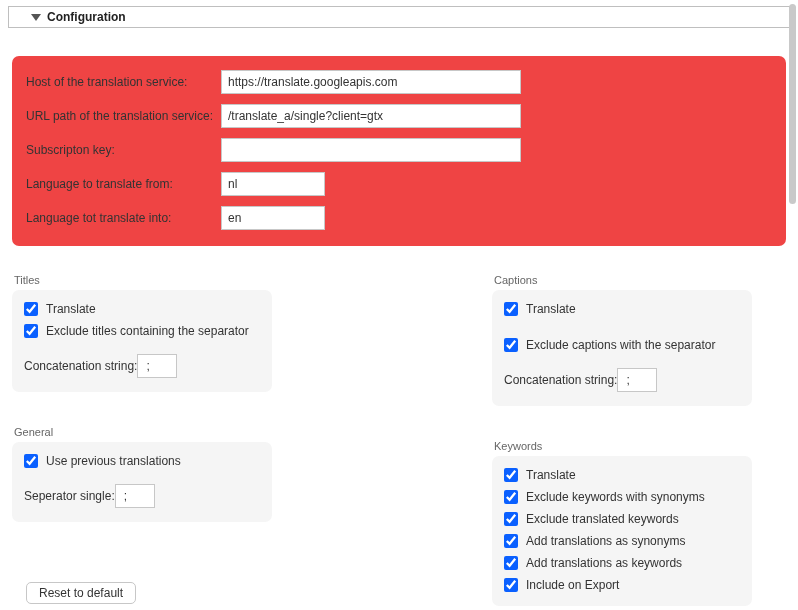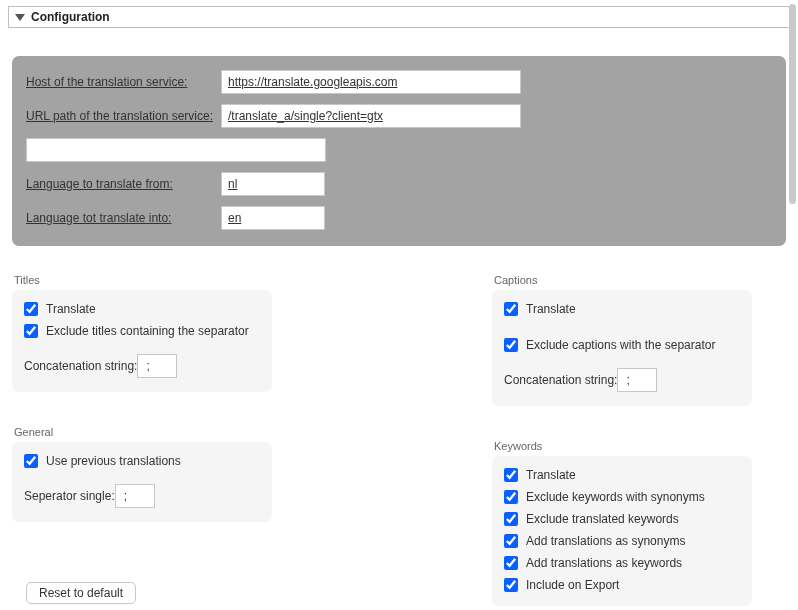--- a/index.html
+++ b/index.html
@@ -14,42 +14,41 @@
       position: relative;
     }
     .window {
       padding: 6px 8px 0 8px;
       height: 100%;
       position: relative;
     }
     .section-header {
       border: 1px solid #bfbfbf;
       background: #fff;
-      padding: 3px 6px;
+      padding: 3px 22px;
       display: flex;
       align-items: center;
       font-weight: 600;
       font-size: 12px;
       color: #222;
     }
     .disclosure-triangle {
       width: 0; height: 0;
       border-left: 5px solid transparent;
       border-right: 5px solid transparent;
       border-top: 7px solid #555;
       margin-right: 6px;
     }
     .content {
       padding: 0 4px;
     }
     .panel {
-      background: #a3a3a3;
+      background: #ef4444;
       border-radius: 7px;
       padding: 14px 14px 16px 14px;
-      text-decoration: underline;
     }
     .config-panel {
       margin: 28px 0 0 0;
     }
     .form-row {
       display: flex;
       align-items: center;
       margin-bottom: 10px;
     }
     .form-row:last-child { margin-bottom: 0; }
@@ -161,20 +160,21 @@
     <div class="panel config-panel">
       <div class="form-row">
         <span class="form-label">Host of the translation service:</span>
         <input class="text-input wide" type="text" value="https://translate.googleapis.com" style="">
       </div>
       <div class="form-row">
         <span class="form-label">URL path of the translation service:</span>
         <input class="text-input wide" type="text" value="/translate_a/single?client=gtx" style="">
       </div>
       <div class="form-row">
+        <span class="form-label">Subscripton key:</span>
         <input class="text-input wide" type="text" value="" style="">
       </div>
       <div class="form-row">
         <span class="form-label">Language to translate from:</span>
         <input class="text-input narrow" type="text" value="nl" style="">
       </div>
       <div class="form-row">
         <span class="form-label">Language tot translate into:</span>
         <input class="text-input narrow" type="text" value="en" style="">
       </div>

